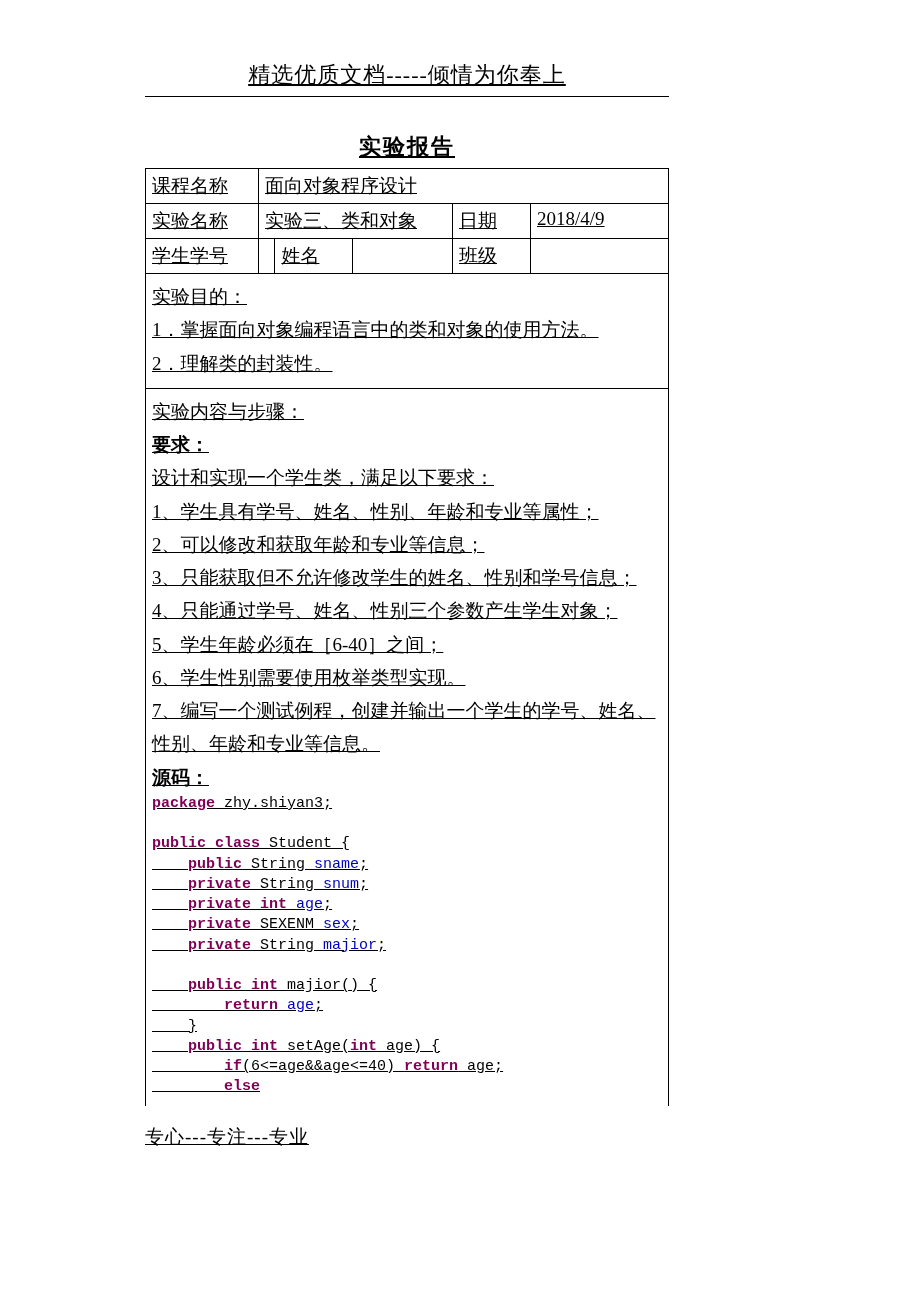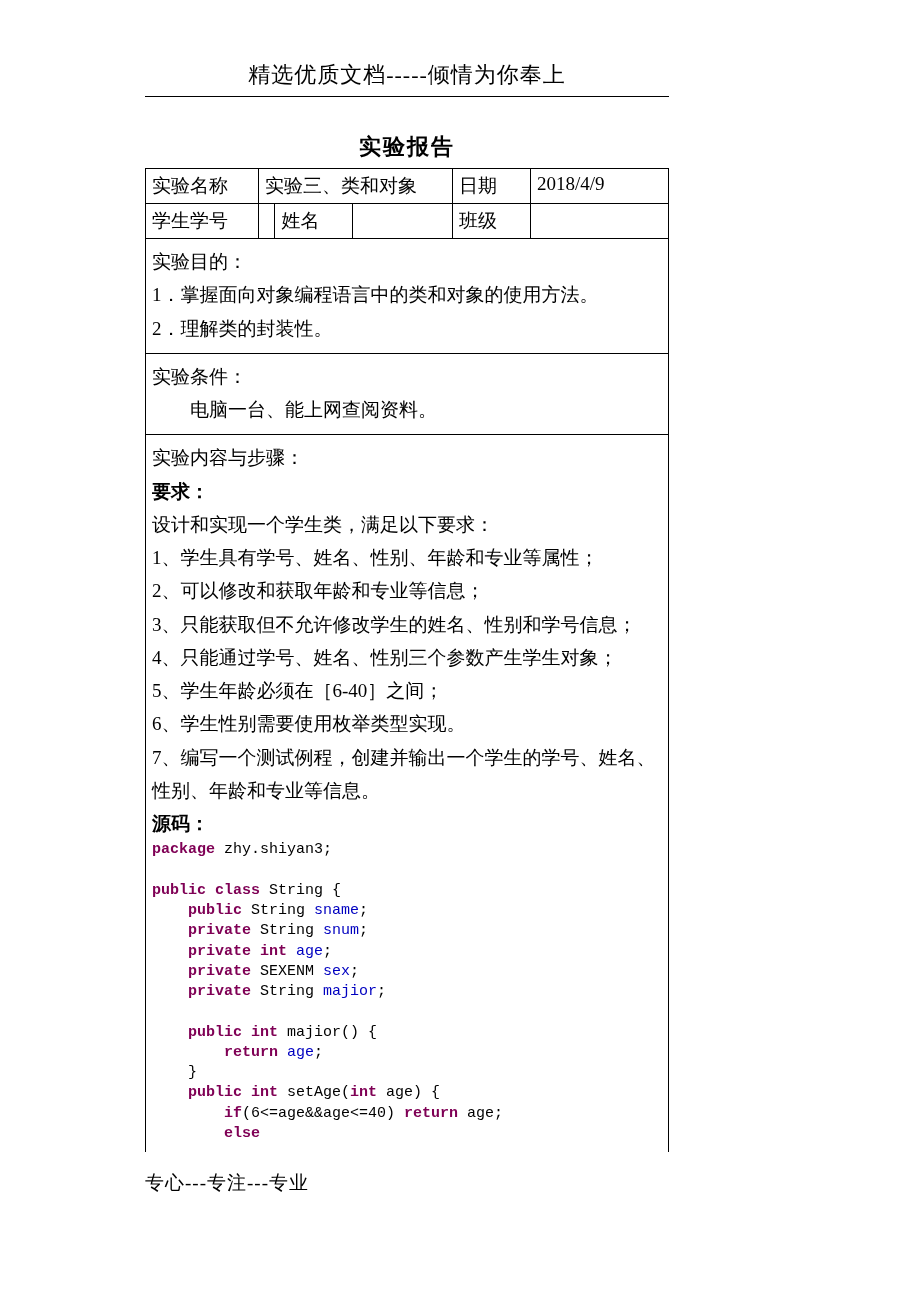--- a/index.html
+++ b/index.html
@@ -6,20 +6,21 @@
     margin: 0;
     padding: 0;
     background: #fff;
     font-family: "SimSun", "宋体", serif;
     width: 920px;
   }
   .page {
     width: 756px;
     padding: 60px 87px 30px 145px;
     box-sizing: border-box;
+    text-decoration: underline;
   }
   .header-line {
     text-align: center;
     font-size: 22px;
     color: #000;
     padding-bottom: 6px;
     border-bottom: 1.5px solid #000;
     margin-bottom: 35px;
     letter-spacing: 1px;
   }
@@ -74,20 +75,24 @@
 </style>
 </head>
 <body>
 
 <div class="page">
   <div class="header-line">精选优质文档-----倾情为你奉上</div>
   <div class="title">实验报告</div>
 
   <table class="info">
     <tbody>
+        <tr>
+      <td class="label-col">课程名称</td>
+      <td colspan="6">面向对象程序设计</td>
+    </tr>
     <tr>
       <td class="label-col">实验名称</td>
       <td colspan="4">实验三、类和对象</td>
       <td class="date-col">日期</td>
       <td class="date-val-col">2018/4/9</td>
     </tr>
     <tr>
       <td class="label-col">学生学号</td>
       <td></td>
       <td class="name-col">姓名</td>
@@ -96,41 +101,35 @@
       <td></td>
     </tr>
     <tr>
       <td colspan="7" class="content-cell">
         <div>实验目的：</div>
         <div>1．掌握面向对象编程语言中的类和对象的使用方法。</div>
         <div>2．理解类的封装性。</div>
       </td>
     </tr>
     <tr>
-      <td colspan="7" class="content-cell">
-        <div>实验条件：</div>
-        <div><span class="indent"></span><span>电脑一台、能上网查阅资料。</span></div>
-      </td>
-    </tr>
-    <tr>
       <td colspan="7" class="content-cell" style="border-bottom:none;">
         <div>实验内容与步骤：</div>
         <div class="bold">要求：</div>
         <div>设计和实现一个学生类，满足以下要求：</div>
         <div>1、学生具有学号、姓名、性别、年龄和专业等属性；</div>
         <div>2、可以修改和获取年龄和专业等信息；</div>
         <div>3、只能获取但不允许修改学生的姓名、性别和学号信息；</div>
         <div>4、只能通过学号、姓名、性别三个参数产生学生对象；</div>
         <div>5、学生年龄必须在［6-40］之间；</div>
         <div>6、学生性别需要使用枚举类型实现。</div>
         <div>7、编写一个测试例程，创建并输出一个学生的学号、姓名、性别、年龄和专业等信息。</div>
         <div class="bold">源码：</div>
         <div class="code"><span class="kw">package</span><span> zhy.shiyan3;</span>
 
-<span class="kw">public class</span><span> String {</span>
+<span class="kw">public class</span><span> Student {</span>
     <span class="kw">public</span><span> String </span><span class="field">sname</span><span>;</span>
     <span class="kw">private</span><span> String </span><span class="field">snum</span><span>;</span>
     <span class="kw">private int</span> <span class="field">age</span><span>;</span>
     <span class="kw">private</span><span> SEXENM </span><span class="field">sex</span><span>;</span>
     <span class="kw">private</span><span> String </span><span class="field">majior</span><span>;</span>
 
     <span class="kw">public int</span><span> majior() {</span>
         <span class="kw">return</span> <span class="field">age</span><span>;</span>
     <span>}</span>
     <span class="kw">public int</span><span> setAge(</span><span class="kw">int</span><span> age) {</span>

